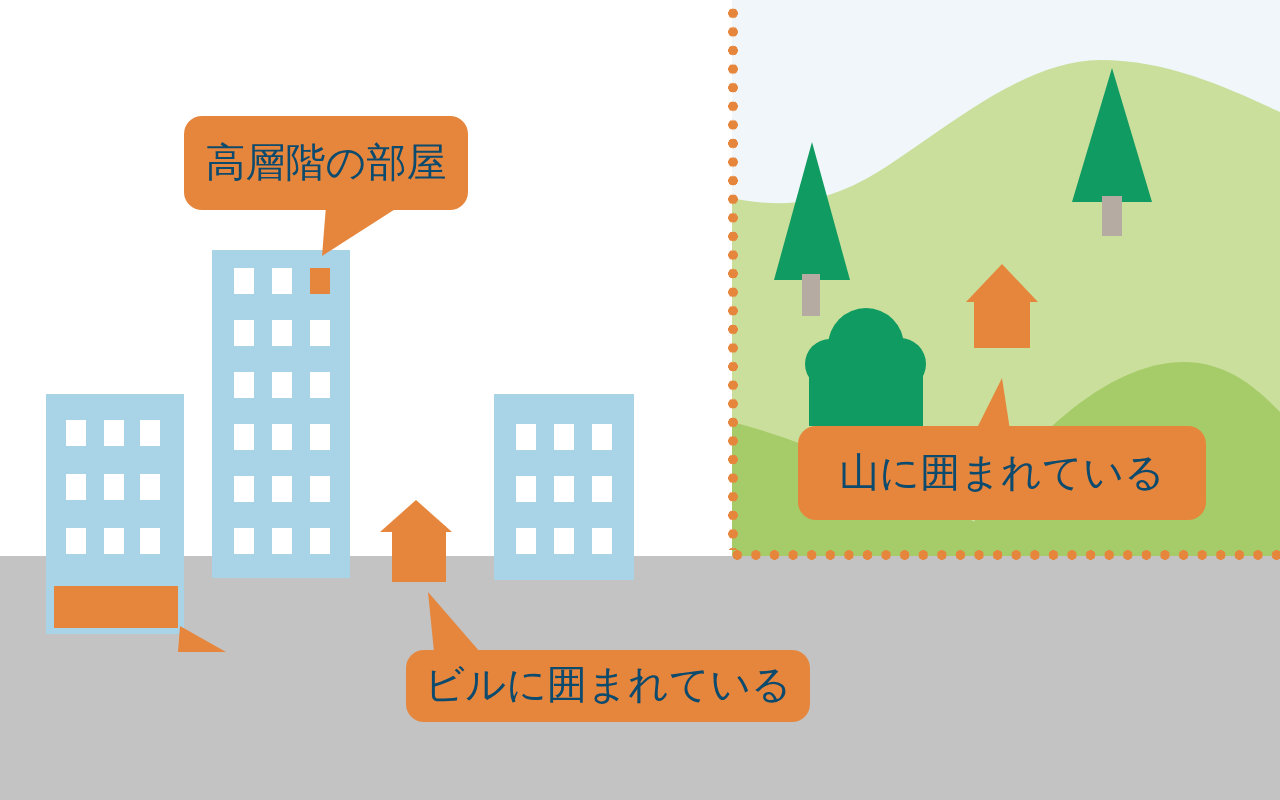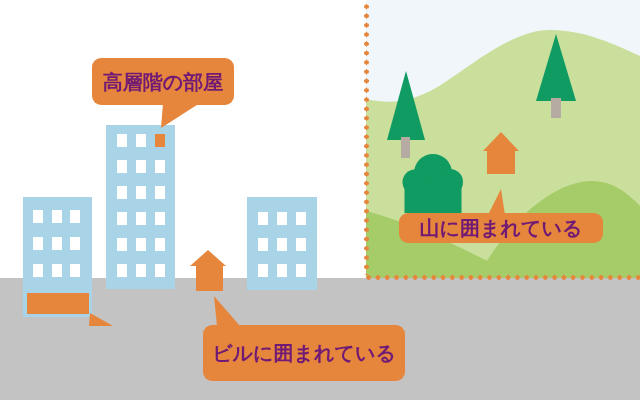--- a/index.html
+++ b/index.html
@@ -63,27 +63,27 @@
 
   
   .dots-v{position:absolute;left:363.5px;top:2px;width:5px;height:273px;z-index:3;
           background-image:radial-gradient(circle,var(--orange) 2.3px,transparent 2.5px);
           background-size:5px 9.3px;}
   .dots-h{position:absolute;left:364px;top:275px;width:276px;height:5px;z-index:3;
           background-image:radial-gradient(circle,var(--orange) 2.3px,transparent 2.5px);
           background-size:9.3px 5px;}
 
   
-  .bubble{position:absolute;background:var(--orange);border-radius:9px;color:#701a75;
-          font-weight:bold;font-size:20px;line-height:1;display:flex;align-items:center;
+  .bubble{position:absolute;background:var(--orange);border-radius:9px;color:#0c4a6e;
+          font-weight:normal;font-size:20px;line-height:1;display:flex;align-items:center;
           justify-content:center;z-index:4;white-space:nowrap;}
   .bubble-1{left:92px; top:58px; width:142px;height:47px;}
   .bubble-2{left:76px; top:324px;width:71px; height:48px;}
-  .bubble-3{left:203px;top:325px;width:202px;height:56px;justify-content:center;}
-  .bubble-4{left:399px;top:213px;width:204px;height:30px;text-align:center;}
+  .bubble-3{left:203px;top:325px;width:202px;height:36px;justify-content:center;}
+  .bubble-4{left:399px;top:213px;width:204px;height:47px;text-align:center;}
   .tail{position:absolute;background:var(--orange);z-index:3;}
   .tail-1{left:155px;top:98px; width:50px;height:34px;
           clip-path:polygon(8px 5px,45px 5px,6px 30px);}
   .tail-2{left:82px; top:308px;width:36px;height:20px;
           clip-path:polygon(8px 5px,31px 18px,7px 18px);}
   .tail-3{left:208px;top:292px;width:40px;height:36px;
           clip-path:polygon(6px 4px,32px 34px,9px 34px);}
   .tail-4{left:482px;top:184px;width:28px;height:33px;
           clip-path:polygon(19px 5px,23px 31px,6px 31px);}
 </style>

